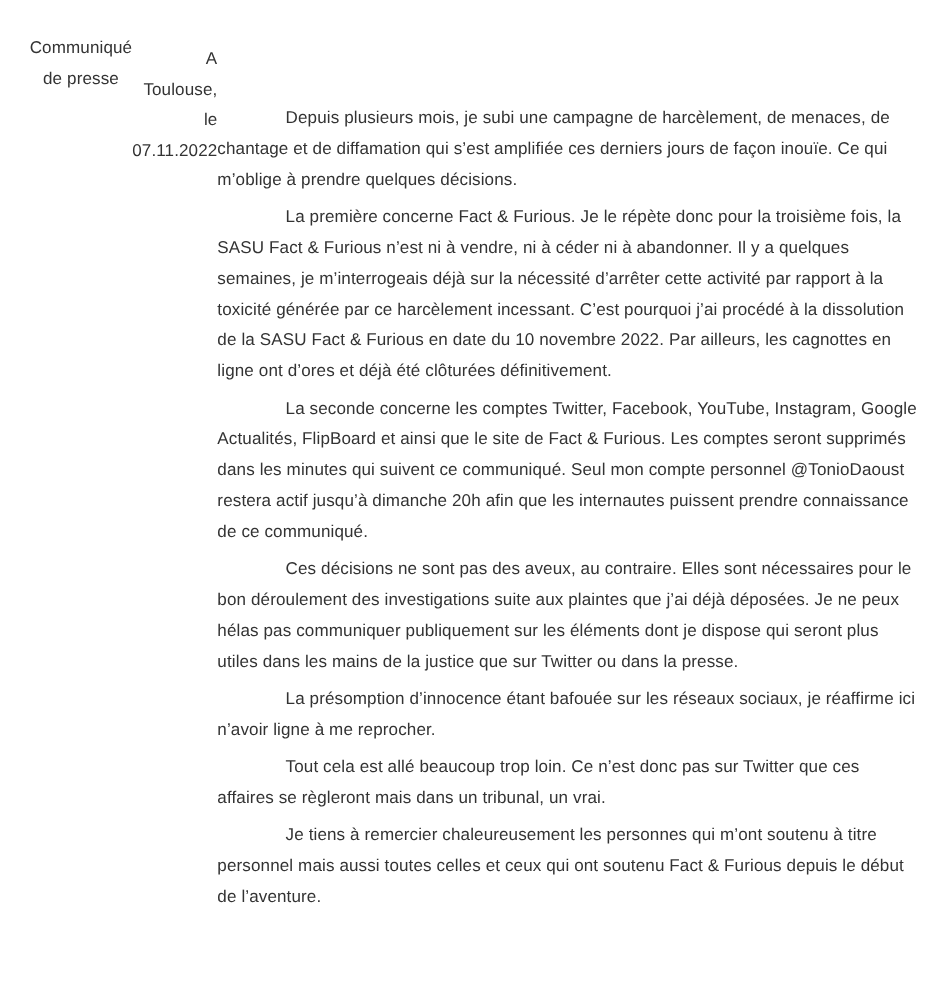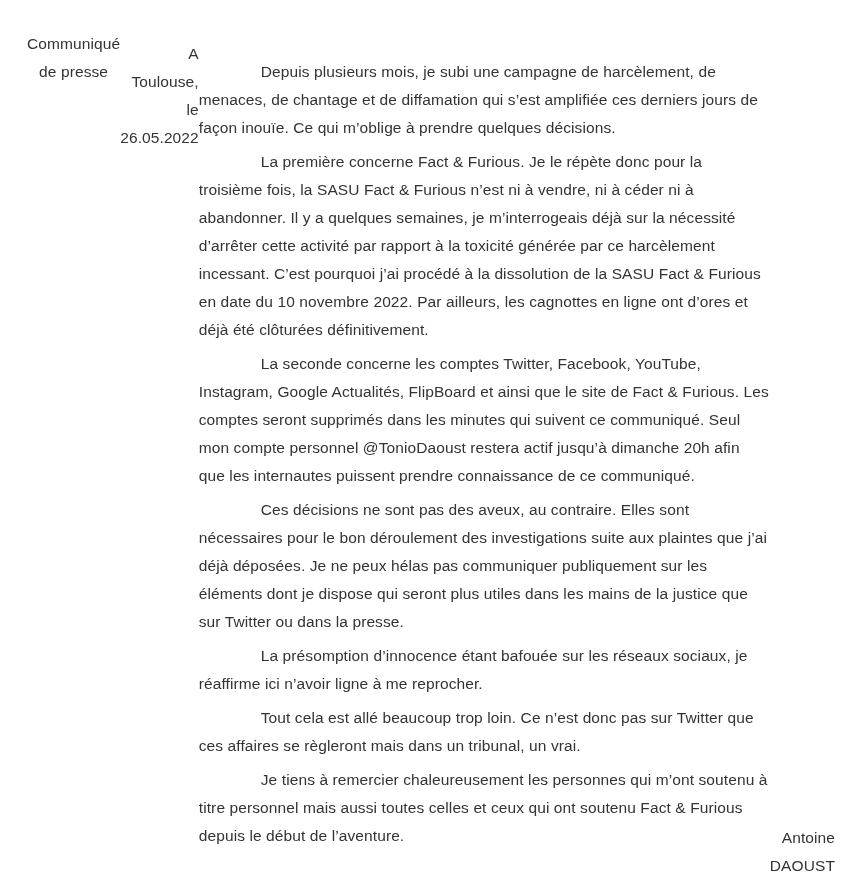--- a/index.html
+++ b/index.html
@@ -27,21 +27,21 @@
     font-size: 15.5px;
     font-weight: normal;
     text-align: center;
     margin: 0;
   }
   .dateline {
     text-align: right;
     margin: 10px 0 0 0;
   }
   .doc-body {
-    margin-top: 28px;
+    margin-top: 64px;
   }
   .para {
     margin: 0 0 6px 0;
     text-indent: 62px;
     text-align: left;
   }
   .bold-run {
     font-weight: normal;
   }
   .signature {
@@ -49,35 +49,34 @@
     margin: auto 0 14px 0;
   }
 </style>
 </head>
 <body>
 
 <div class="page">
 
   <h1 class="title">Communiqué de presse</h1>
 
-  <p class="dateline">A Toulouse, le 26.05.2022</p>
+  <p class="dateline">A Toulouse, le 07.11.2022</p>
 
   <div class="doc-body">
 
     <p class="para">Depuis plusieurs mois, je subi une campagne de harcèlement, de menaces, de chantage et de diffamation qui s’est amplifiée ces derniers jours de façon inouïe. Ce qui m’oblige à prendre quelques décisions.</p>
 
     <p class="para"><span>La première concerne Fact &amp; Furious. Je le répète donc pour la troisième fois, la SASU Fact &amp; Furious n’est ni à vendre, ni à céder ni à abandonner. Il y a quelques semaines, je m’interrogeais déjà sur la nécessité d’arrêter cette activité par rapport à la toxicité générée par ce harcèlement incessant. C’est pourquoi j’ai procédé à la dissolution de la SASU Fact &amp; Furious en date du </span><span class="bold-run">10 novembre 2022</span><span>. Par ailleurs, les cagnottes en ligne ont d’ores et déjà été clôturées définitivement.</span></p>
 
     <p class="para">La seconde concerne les comptes Twitter, Facebook, YouTube, Instagram, Google Actualités, FlipBoard et ainsi que le site de Fact &amp; Furious. Les comptes seront supprimés dans les minutes qui suivent ce communiqué. Seul mon compte personnel @TonioDaoust restera actif jusqu’à dimanche 20h afin que les internautes puissent prendre connaissance de ce communiqué.</p>
 
     <p class="para">Ces décisions ne sont pas des aveux, au contraire. Elles sont nécessaires pour le bon déroulement des investigations suite aux plaintes que j’ai déjà déposées. Je ne peux hélas pas communiquer publiquement sur les éléments dont je dispose qui seront plus utiles dans les mains de la justice que sur Twitter ou dans la presse.</p>
 
     <p class="para">La présomption d’innocence étant bafouée sur les réseaux sociaux, je réaffirme ici n’avoir ligne à me reprocher.</p>
 
     <p class="para">Tout cela est allé beaucoup trop loin. Ce n’est donc pas sur Twitter que ces affaires se règleront mais dans un tribunal, un vrai.</p>
 
     <p class="para">Je tiens à remercier chaleureusement les personnes qui m’ont soutenu à titre personnel mais aussi toutes celles et ceux qui ont soutenu Fact &amp; Furious depuis le début de l’aventure.</p>
 
   </div>
 
-  <p class="signature">Antoine DAOUST</p>
 
 </div>
 
 </body></html>

